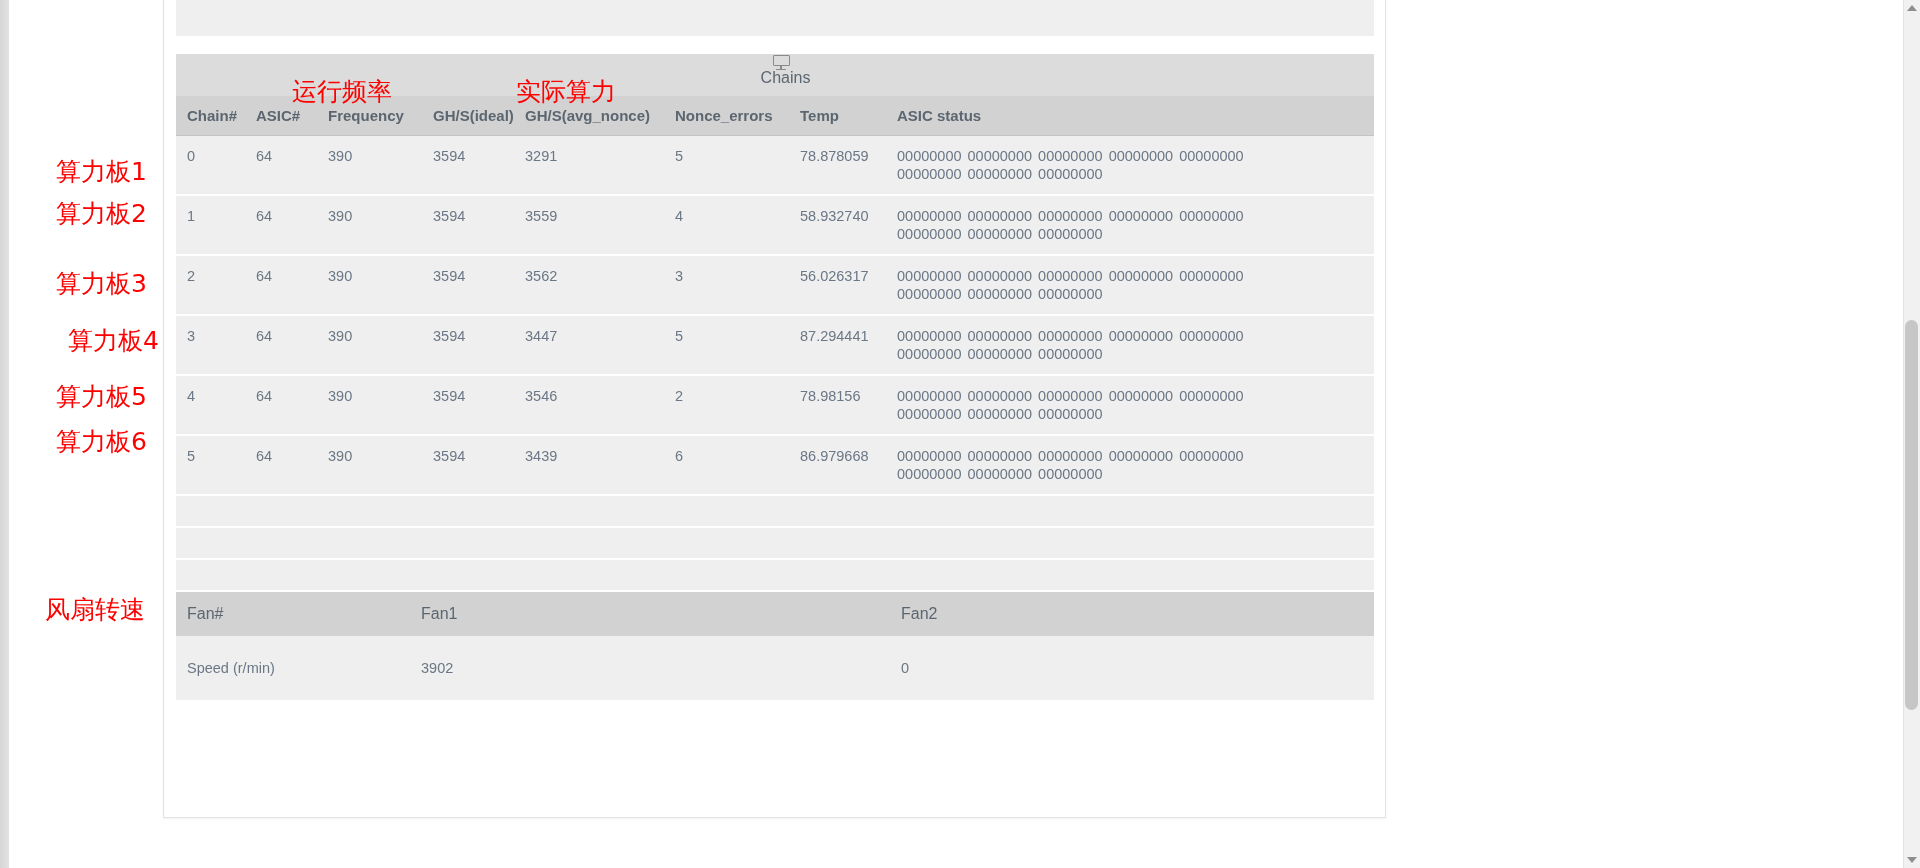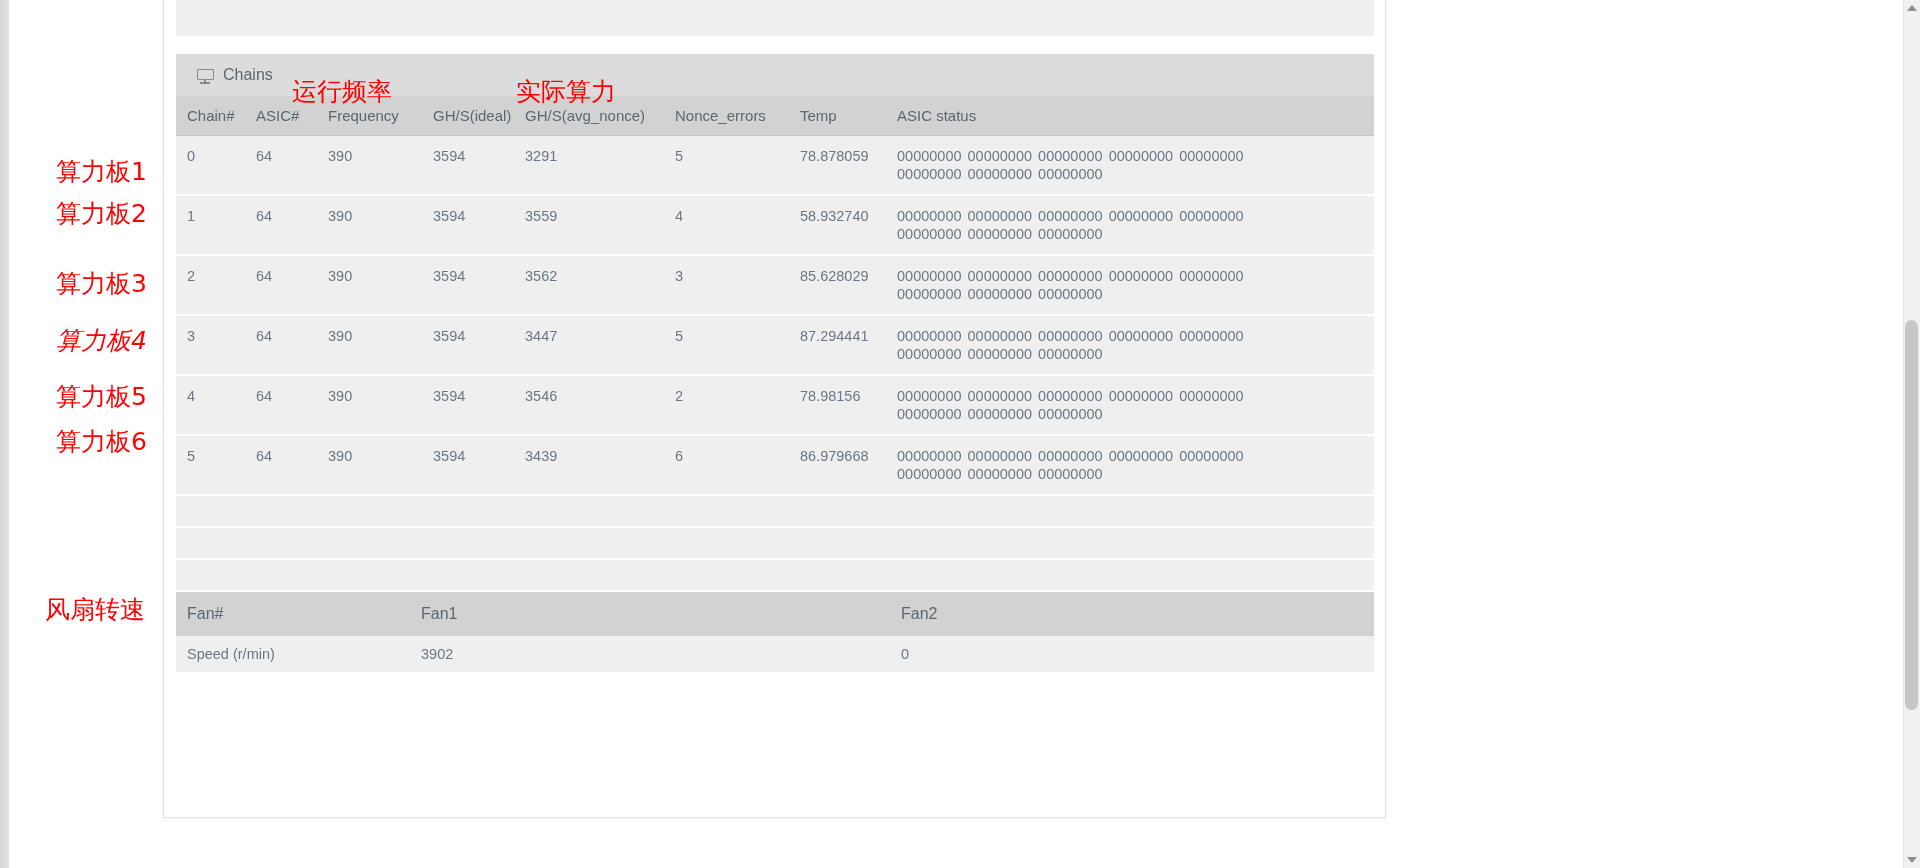--- a/index.html
+++ b/index.html
@@ -60,20 +60,21 @@
 
   
   .section-bar {
     margin-top: 17px;
     height: 42px;
     background: #dcdcdc;
     display: flex;
     align-items: center;
     padding-left: 21px;
     position: relative;
+    flex-direction: column;
   }
   .section-bar .mon-icon {
     width: 17px; height: 15px;
     display: inline-block;
     position: relative;
     margin-right: 9px;
     top: 1px;
   }
   .section-bar .mon-icon .screen {
     position: absolute; left: 0; top: 0;
@@ -98,21 +99,21 @@
 
   
   table.chains {
     width: 100%;
     border-collapse: collapse;
     table-layout: fixed;
   }
   table.chains thead th {
     background: #d2d2d2;
     text-align: left;
-    font-weight: normal;
+    font-weight: bold;
     font-size: 15px;
     color: #5c6670;
     padding: 11px 0 11px 0;
     border-bottom: 1px solid #c4c4c4;
   }
   table.chains tbody td {
     background: #efefef;
     font-size: 14.5px;
     color: #6b7785;
     padding: 11px 0;
@@ -152,21 +153,21 @@
     text-align: left;
     font-weight: normal;
     font-size: 16px;
     color: #5c6670;
     padding: 13px 0;
   }
   table.fans tbody td {
     background: #efefef;
     font-size: 14.5px;
     color: #6b7785;
-    padding: 10px 0;
+    padding: 24px 0;
   }
   .f-name { width: 245px; padding-left: 11px !important; margin-left: 24px; }
   .f-one  { width: 480px; }
   .f-two  { width: auto; }
   th.f-name { padding-left: 11px; }
 
   
   .anno {
     position: absolute;
     color: #fe0000;
@@ -215,21 +216,21 @@
 
 <div class="page">
 
   <div class="left-rail">
     <div class="left-rail-inner"></div>
   </div>
 
   <div class="anno anno-board" style="left:56px; top:155px;">算力板1</div>
   <div class="anno anno-board" style="left:56px; top:197px;">算力板2</div>
   <div class="anno anno-board" style="left:56px; top:267px;">算力板3</div>
-  <div class="anno anno-board" style="left:56px; top:324px;font-style:italic;">算力板4</div>
+  <div class="anno anno-board" style="left:68px; top:324px;">算力板4</div>
   <div class="anno anno-board" style="left:56px; top:380px;">算力板5</div>
   <div class="anno anno-board" style="left:56px; top:425px;">算力板6</div>
   <div class="anno anno-board" style="left:45px; top:593px;">风扇转速</div>
 
   <div class="panel">
     <div class="panel-pad">
 
       <div class="pools-tail">
         
         
@@ -290,21 +291,21 @@
                 <span class="status-text">00000000 00000000 00000000 00000000 00000000 00000000 00000000 00000000</span>
               </td>
             </tr>
             <tr>
               <td class="c-chain">2</td>
               <td class="c-asic">64</td>
               <td class="c-freq">390</td>
               <td class="c-ideal">3594</td>
               <td class="c-avg">3562</td>
               <td class="c-err">3</td>
-              <td class="c-temp">85.628029</td>
+              <td class="c-temp">56.026317</td>
               <td class="c-status">
                 <span class="status-text">00000000 00000000 00000000 00000000 00000000 00000000 00000000 00000000</span>
               </td>
             </tr>
             <tr>
               <td class="c-chain">3</td>
               <td class="c-asic">64</td>
               <td class="c-freq">390</td>
               <td class="c-ideal">3594</td>
               <td class="c-avg">3447</td>

